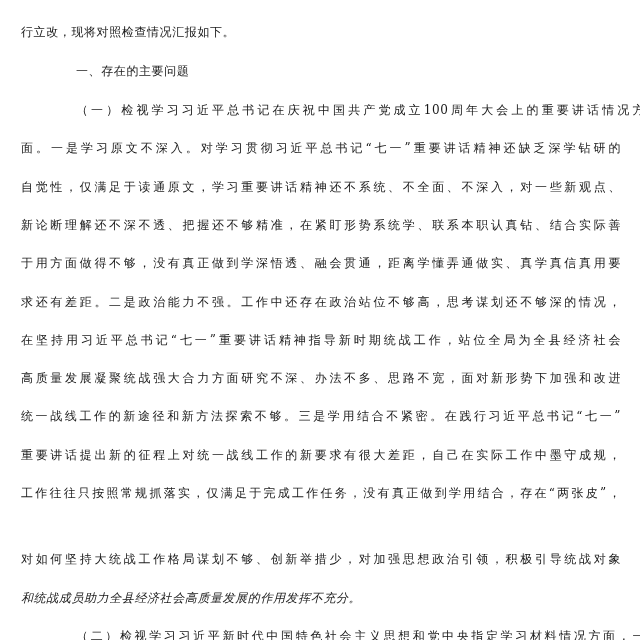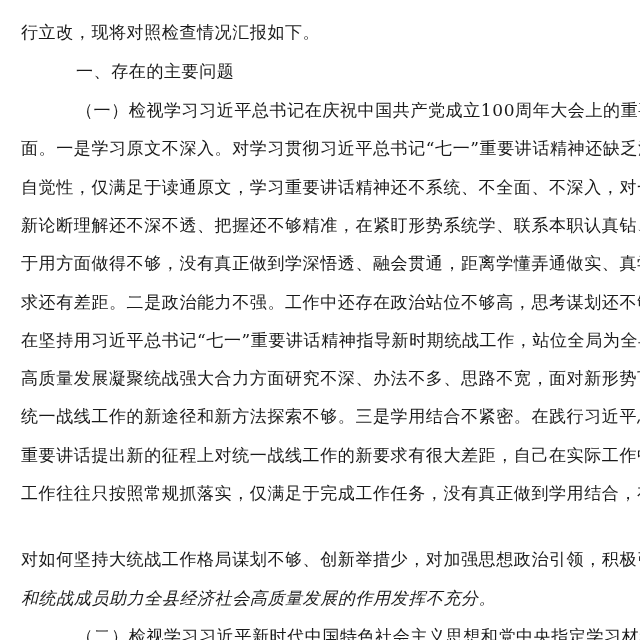--- a/index.html
+++ b/index.html
@@ -1,18 +1,18 @@
 <!DOCTYPE html>
 <html><head>
 <meta charset="utf-8">
 <style>
   html, body { margin: 0; padding: 0; background: #ffffff; }
   body { width: 640px; height: 640px; overflow: hidden; position: relative;
          font-family: "DejaVu Serif", "Liberation Serif", serif; color: #1a1a1a; }
-  .line { position: absolute; left: 21px; width: 600px; font-size: 17px; line-height: 20px;
+  .line { position: absolute; left: 21px; width: 600px; font-size: 12px; line-height: 20px;
           white-space: nowrap; letter-spacing: 0.6px; }
   .just { text-align: justify; text-align-last: justify; }
   .indent { left: 52px; width: 569px; margin-left: 24px; }
 </style>
 </head>
 <body>
 
 <div id="doc">
     <div class="line" style="top: 22px;">行立改，现将对照检查情况汇报如下。</div>
     <div class="line indent" style="top: 61px;">一、存在的主要问题</div>

